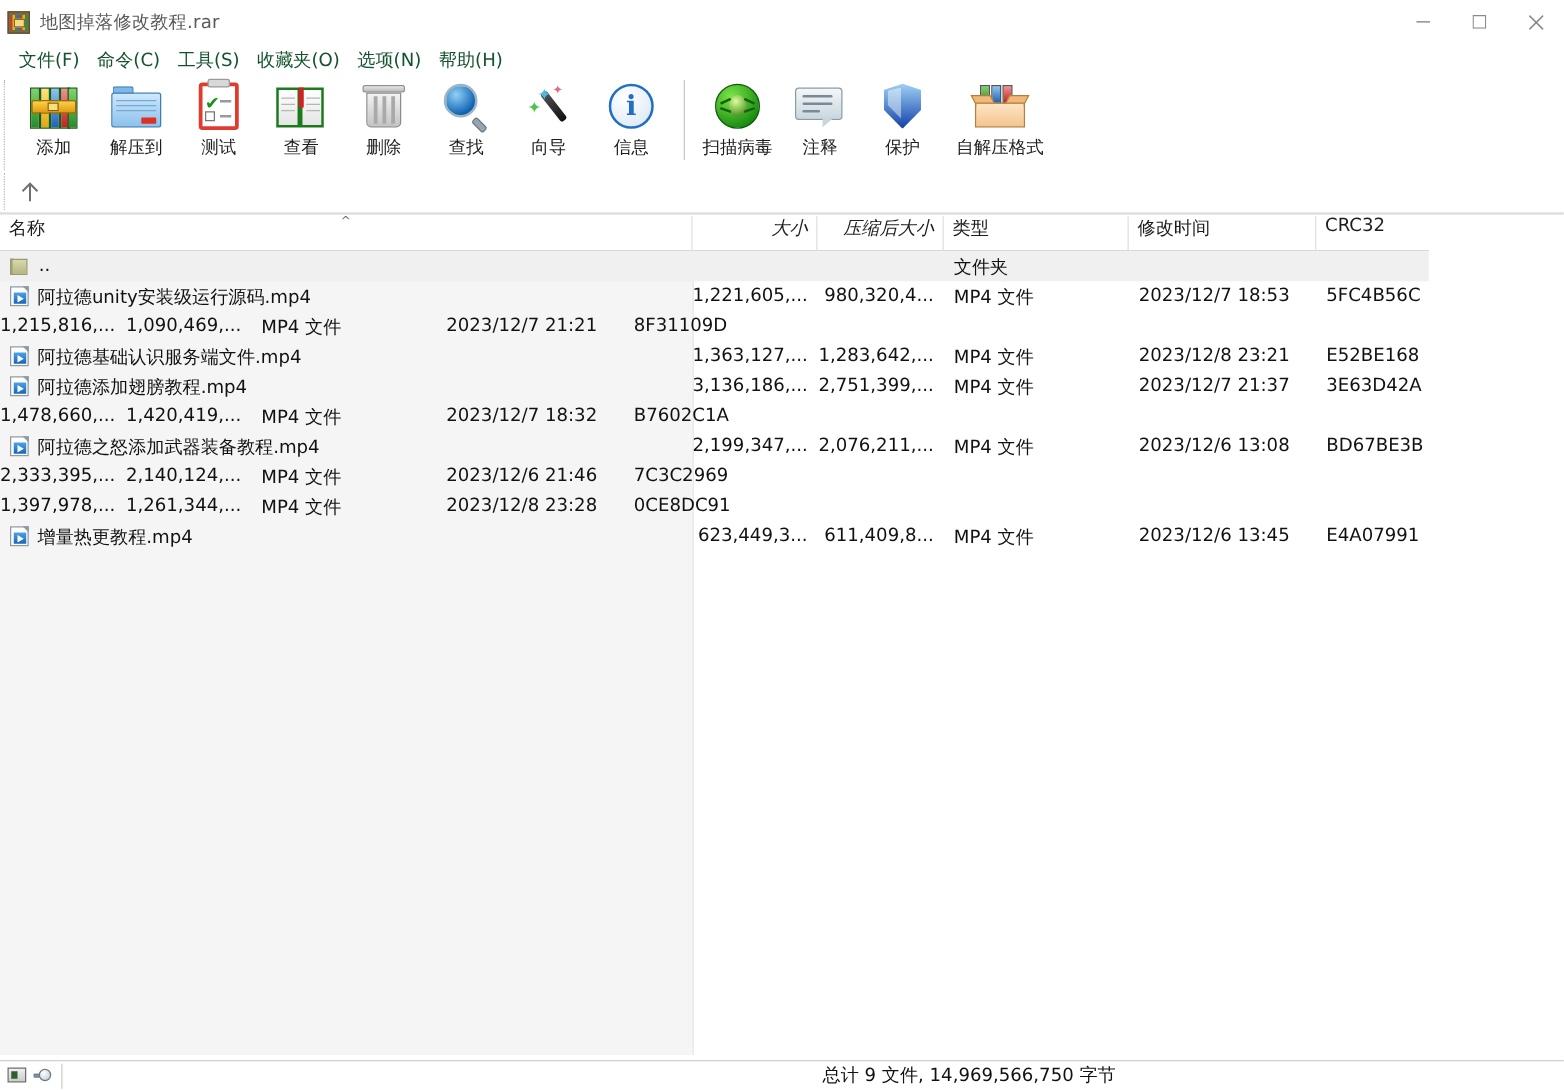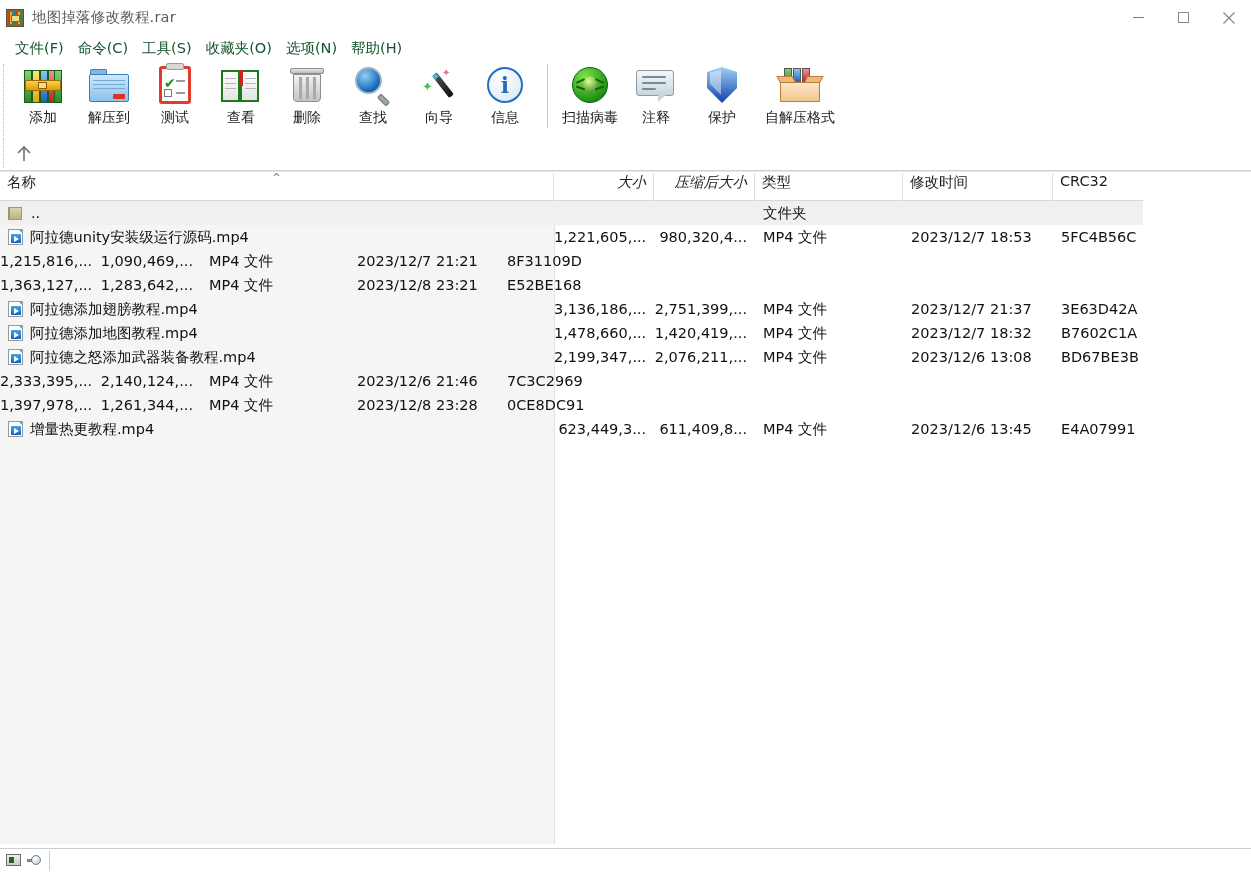--- a/index.html
+++ b/index.html
@@ -545,20 +545,28 @@
 
     <div class="row">
       <div class="c-size">1,215,816,...</div>
       <div class="c-psize">1,090,469,...</div>
       <div class="c-type">MP4 文件</div>
       <div class="c-date">2023/12/7 21:21</div>
       <div class="c-crc">8F31109D</div>
     </div>
 
     <div class="row">
+      <div class="c-name">
+        <span class="ic-mp4">
+            <i class="fold"></i>
+            <i class="sq"></i>
+            <i class="tri"></i>
+          </span>
+        <span>阿拉德基础认识服务端文件.mp4</span>
+      </div>
       <div class="c-size">1,363,127,...</div>
       <div class="c-psize">1,283,642,...</div>
       <div class="c-type">MP4 文件</div>
       <div class="c-date">2023/12/8 23:21</div>
       <div class="c-crc">E52BE168</div>
     </div>
 
     <div class="row">
       <div class="c-name">
         <span class="ic-mp4">
@@ -569,28 +577,20 @@
         <span>阿拉德添加翅膀教程.mp4</span>
       </div>
       <div class="c-size">3,136,186,...</div>
       <div class="c-psize">2,751,399,...</div>
       <div class="c-type">MP4 文件</div>
       <div class="c-date">2023/12/7 21:37</div>
       <div class="c-crc">3E63D42A</div>
     </div>
 
     <div class="row">
-      <div class="c-name">
-        <span class="ic-mp4">
-            <i class="fold"></i>
-            <i class="sq"></i>
-            <i class="tri"></i>
-          </span>
-        <span>阿拉德添加地图教程.mp4</span>
-      </div>
       <div class="c-size">1,478,660,...</div>
       <div class="c-psize">1,420,419,...</div>
       <div class="c-type">MP4 文件</div>
       <div class="c-date">2023/12/7 18:32</div>
       <div class="c-crc">B7602C1A</div>
     </div>
 
     <div class="row">
       <div class="c-name">
         <span class="ic-mp4">
@@ -643,13 +643,14 @@
 </div>
 
 <div id="statusbar">
   <div id="sb-icons">
     <span id="sb-drive"></span>
     <span id="sb-key">
         <i class="ks"></i>
         <i class="kh"></i>
       </span>
   </div>
+  <div id="sb-text">总计 9 文件, 14,969,566,750 字节</div>
 </div>
 
 </body></html>

